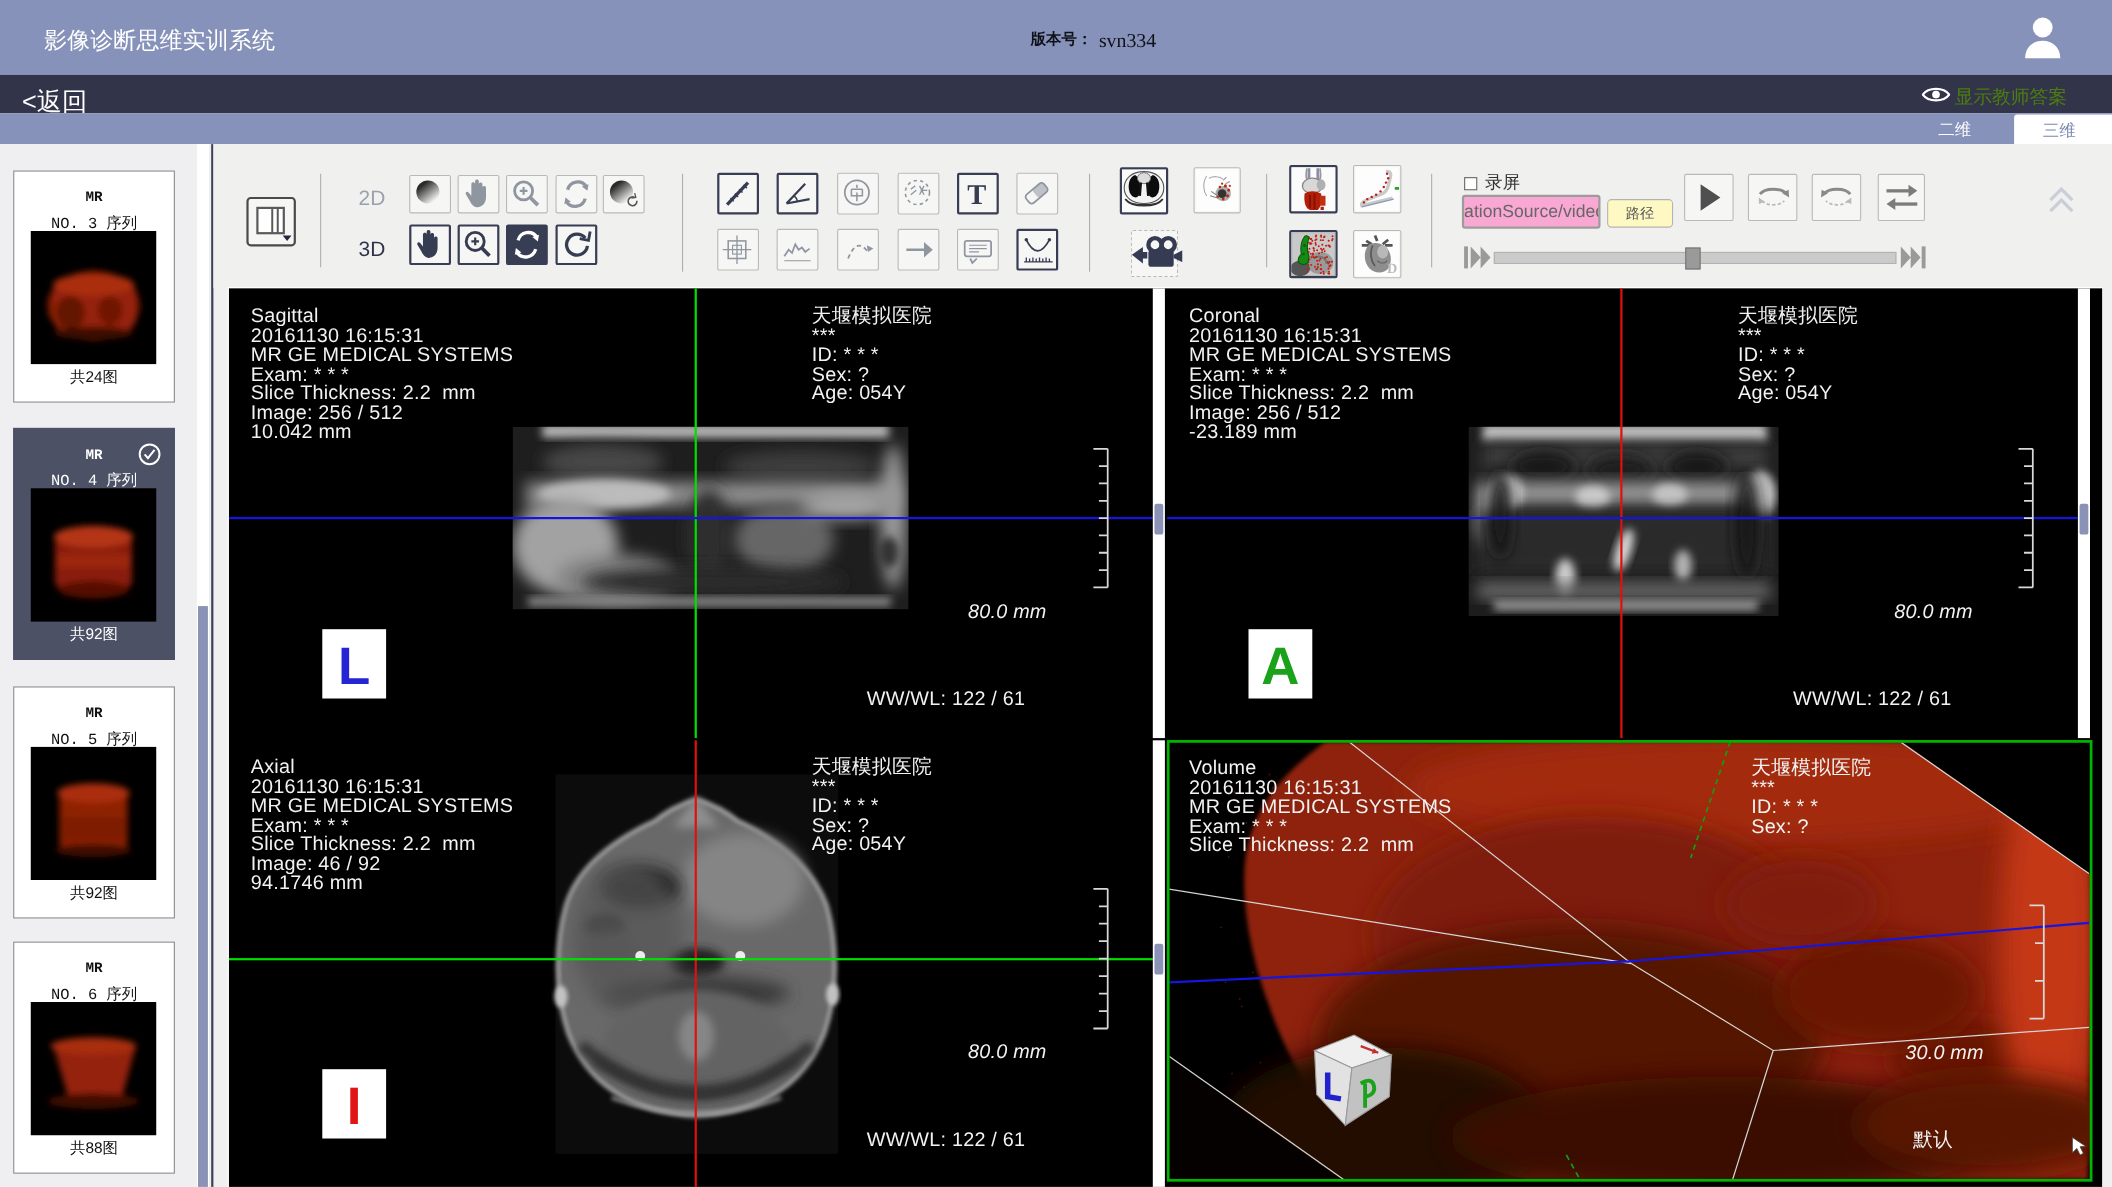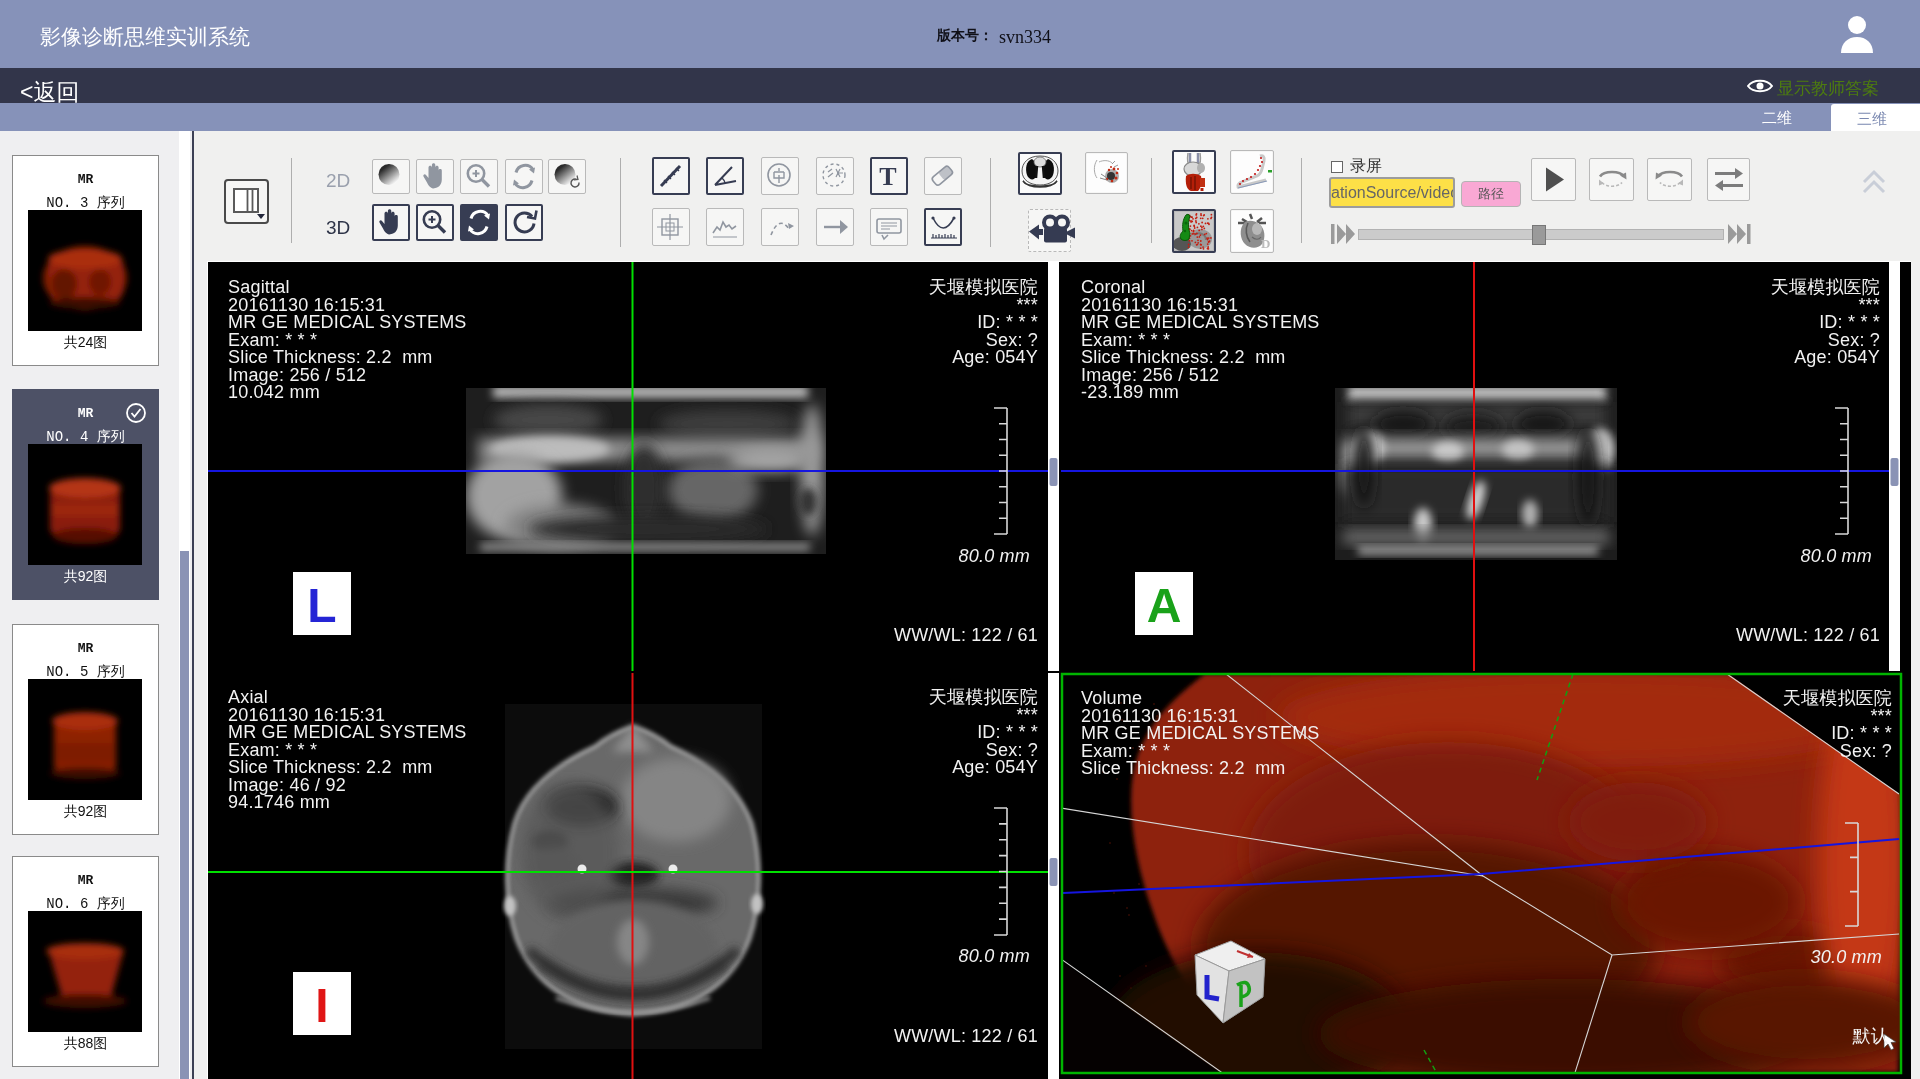--- a/index.html
+++ b/index.html
@@ -14,21 +14,21 @@
 .sthumb{left:180px;top:551px;width:9px;height:528px;background:#8a93b5}
 .card{left:12px;width:147px;height:211px;background:#fff;border:1px solid #8a8a8a;text-align:center;color:#111}
 .card.sel{background:#4d5166;color:#fff;border-color:#4d5166}
 .cmr{margin-top:16px;font-family:Liberation Mono, monospace;font-size:13px;font-weight:bold}
 .cno{margin-top:7px;font-family:"Liberation Mono",monospace;font-size:14px;font-weight:normal}
 .cimg{position:absolute;left:15px;top:54px;width:114px;height:121px;background:#000}
 .ccap{position:absolute;left:0;top:178px;width:100%;font-size:14px}
 .toolbar{left:194px;top:131px;width:1726px;height:131px;background:#f0f0ef}
 .viewer{left:208px;top:262px;width:1703px;height:817px;background:#000}
 .vtext{position:absolute;color:#f2f2f2;font-size:18px;letter-spacing:0.2px;line-height:17.5px;white-space:pre}
-.vtr{text-align:right}
+.vtr{text-align:left}
 .sep{position:absolute;width:1px;background:#aeaeae}
 .tb{position:absolute;width:38px;height:35px;background:#f6f6f5;border:1px solid #b9b9b9;border-radius:2px}
 .tb.dk{border:2px solid #373d53}
 .tb.on{background:#373d53;border:2px solid #373d53}
 .tb svg{display:block;margin:auto;height:100%}
 .big{position:absolute;background:#f6f6f5;border:2px solid #4a4a4a;border-radius:4px}
 </style>
 </head>
 <body>
 <div class="a hdr"></div>
@@ -501,22 +501,22 @@
       <path d="M12 12 C7 18 8 28 13 33 C18 38 26 38 30 33 C34 27 33 17 27 13 C22 9 15 9 12 12 Z" fill="#8e8e8e"></path>
       <path d="M16 12 C13 18 14 26 18 31" fill="none" stroke="#5a5a5a" stroke-width="1.6"></path>
       <ellipse cx="25" cy="18" rx="5" ry="6" fill="#b8b8b8"></ellipse>
       <path d="M20 26 C23 29 27 29 29 26" fill="none" stroke="#666" stroke-width="1.2"></path>
       <text x="29" y="37" font-size="13" fill="#bbb" font-family="Liberation Serif,serif" font-weight="bold">D</text>
     </svg>
   </div>
 
 <div class="a" style="left:1331px;top:161px;width:12px;height:12px;border:1px solid #666;background:#fff"></div>
 <div class="a" style="left:1350px;top:156px;font-size:16px;color:#333">录屏</div>
-<div class="a" style="left:1329px;top:177px;width:126px;height:31px;background:#fde047;border:2px solid #9c9c9c;border-radius:3px;font-size:16px;color:#666;line-height:27px;overflow:hidden;white-space:nowrap">ationSource/video</div>
-<div class="a" style="left:1461px;top:181px;width:60px;height:26px;background:#f9a8d4;border:1px solid #b4b4b4;border-radius:4px;font-size:13px;color:#555;text-align:center;line-height:24px">路径</div>
+<div class="a" style="left:1329px;top:177px;width:126px;height:31px;background:#f9a8d4;border:2px solid #9c9c9c;border-radius:3px;font-size:16px;color:#666;line-height:27px;overflow:hidden;white-space:nowrap">ationSource/video</div>
+<div class="a" style="left:1461px;top:181px;width:60px;height:26px;background:#fef9c3;border:1px solid #b4b4b4;border-radius:4px;font-size:13px;color:#555;text-align:center;line-height:24px">路径</div>
 <div class="tb " style="left:1531px;top:158px;width:45px;height:43px">
     <svg width="40" height="38" viewBox="0 0 40 38">
       <path d="M12 7 L30 19 L12 31 Z" fill="#4f4f4f"></path>
     </svg>
   </div>
 
 <div class="tb " style="left:1589px;top:158px;width:45px;height:43px">
     <svg width="40" height="34" viewBox="0 0 40 34">
       <path d="M8 14 C12 8 28 8 32 14" fill="none" stroke="#8a8a8a" stroke-width="2.6"></path>
       <path d="M28 13 l6 -3 l0.5 7 z" fill="#8a8a8a"></path>

